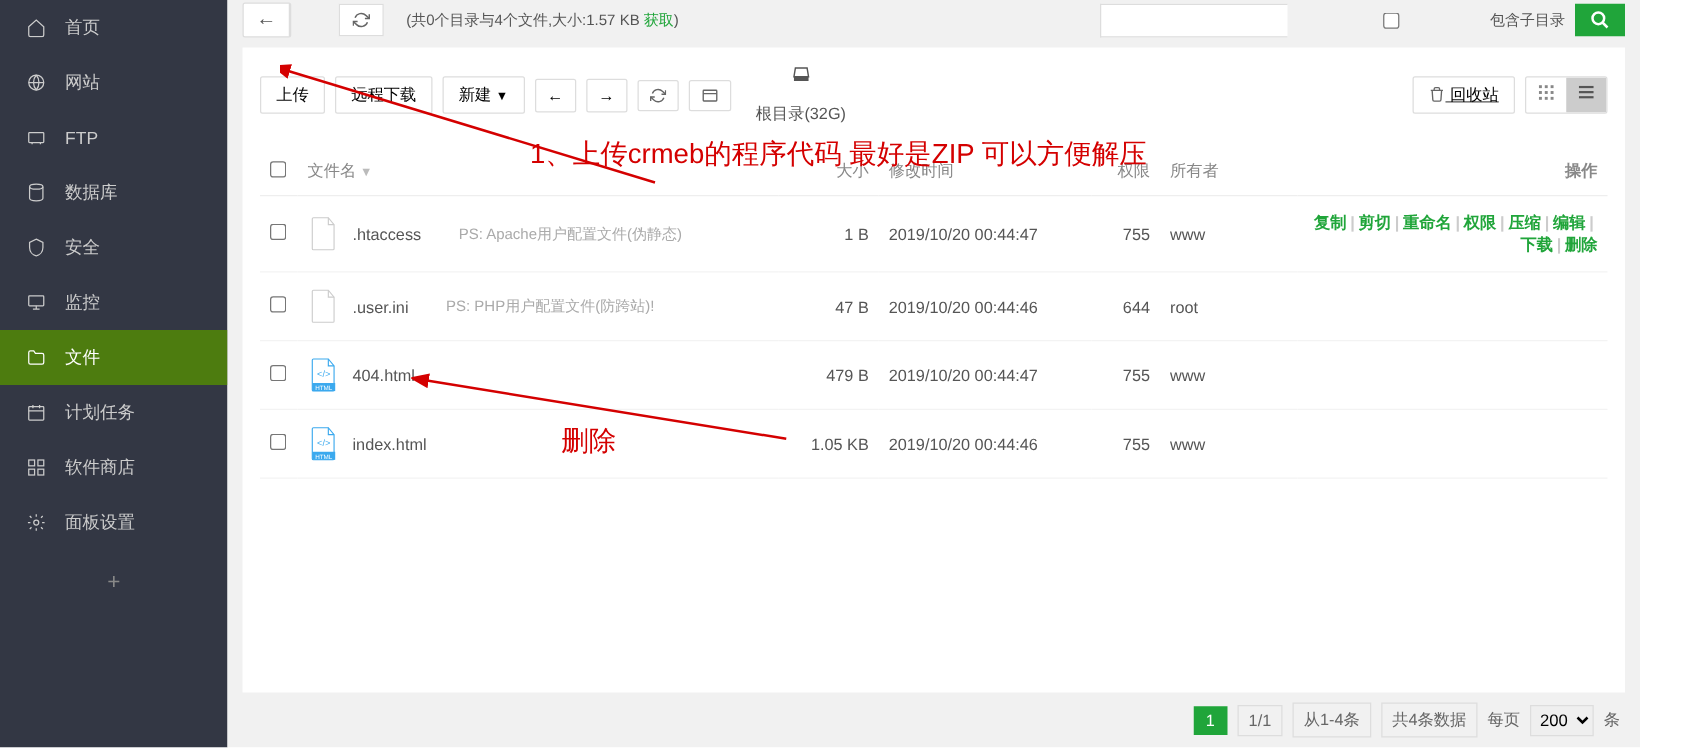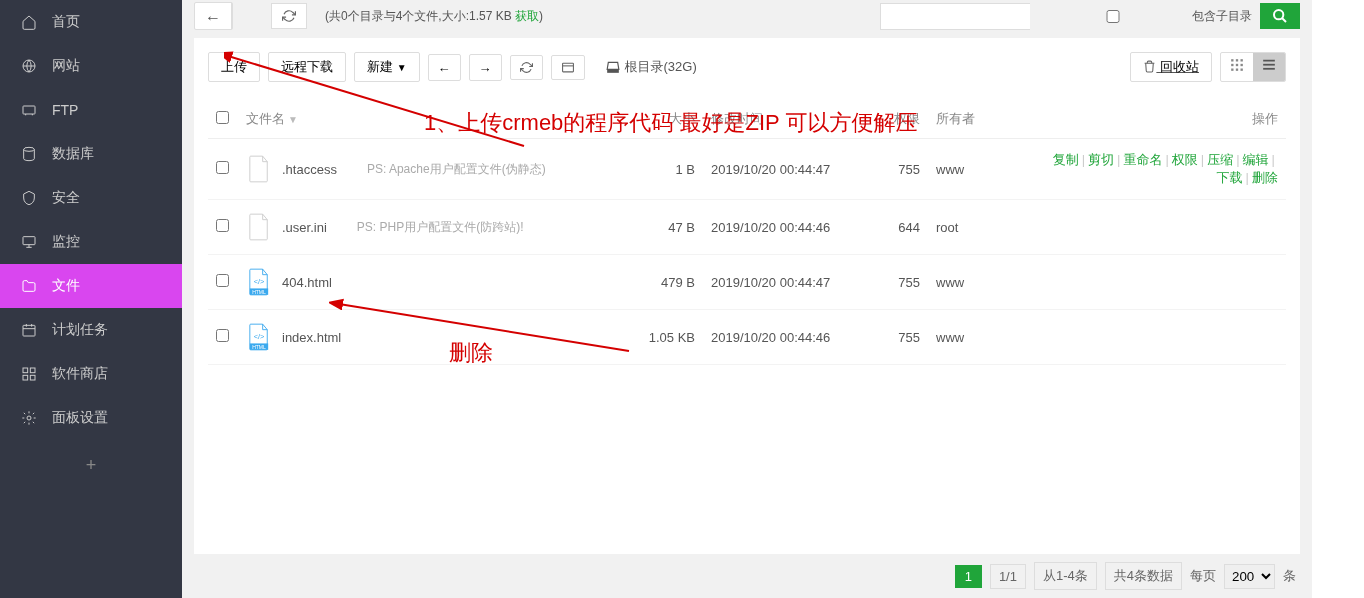--- a/index.html
+++ b/index.html
@@ -1,55 +1,55 @@
 <!DOCTYPE html>
 <html><head>
   <meta charset="utf-8">
   <style>
     * { margin: 0; padding: 0; box-sizing: border-box; }
     body { font-family: "Microsoft YaHei", Arial, sans-serif; font-size: 13px; color: #555; background: #fff; }
     .container { display: flex; width: 1312px; height: 598px; }
     .sidebar { width: 182px; background: #333744; color: #ccc; flex-shrink: 0; }
     .sidebar-item { display: flex; align-items: center; padding: 13px 20px; cursor: pointer; font-size: 14px; }
-    .sidebar-item.active { background: #d946ef; color: #fff; }
+    .sidebar-item.active { background: #4d7c0f; color: #fff; }
     .sidebar-item .icon { width: 18px; height: 18px; margin-right: 14px; display: inline-flex; align-items: center; justify-content: center; }
     .sidebar-add { text-align: center; padding: 15px; font-size: 18px; color: #888; cursor: pointer; }
     .main { flex: 1; display: flex; flex-direction: column; background: #f1f1f1; padding: 0 12px; overflow: hidden; }
     .topbar { display: flex; align-items: center; padding: 2px 0 8px 0; gap: 8px; }
     .breadcrumb-wrap { display: flex; align-items: center; background: #fff; border: 1px solid #ddd; border-radius: 2px; }
     .back-btn { padding: 4px 10px; border-right: 1px solid #ddd; cursor: pointer; font-size: 16px; }
     .crumb { padding: 4px 14px 4px 10px; position: relative; cursor: pointer; }
     .crumb::after { content: ""; position: absolute; right: -6px; top: 50%; width: 12px; height: 12px; border-top: 1px solid #ddd; border-right: 1px solid #ddd; transform: translateY(-50%) rotate(45deg); background: #fff; }
     .crumb:last-child::after { display: none; }
     .refresh-btn { padding: 5px 10px; border: 1px solid #ddd; background: #fff; cursor: pointer; margin-left: 30px; }
     .summary { margin-left: 10px; font-size: 12px; }
     .summary .get { color: #20a53a; cursor: pointer; }
     .searchbox { margin-left: auto; display: flex; align-items: center; }
     .searchbox input { border: 1px solid #ddd; border-right: none; padding: 5px 8px; width: 150px; font-size: 13px; }
     .subdir { display: flex; align-items: center; gap: 4px; font-size: 12px; margin: 0 8px; }
     .search-go { background: #20a53a; color: #fff; border: none; padding: 5px 12px; cursor: pointer; font-size: 14px; }
     .content { background: #fff; flex: 1; display: flex; flex-direction: column; padding: 14px; position: relative; }
     .toolbar { display: flex; align-items: center; gap: 8px; margin-bottom: 18px; }
     .btn { padding: 5px 12px; border: 1px solid #ddd; background: #fff; cursor: pointer; font-size: 13px; border-radius: 2px; }
     .btn.icononly { padding: 5px 9px; }
-    .diskinfo { margin-left: 12px; display: flex; align-items: center; gap: 4px; }
+    .diskinfo { margin-left: 12px; display: flex; align-items: center; gap: 16px; flex-direction: column; }
     .right-tools { margin-left: auto; display: flex; gap: 8px; text-decoration: underline; }
     .view-toggle { display: flex; border: 1px solid #ddd; border-radius: 2px; overflow: hidden; }
     .view-toggle span { padding: 5px 9px; cursor: pointer; }
     .view-toggle span.active { background: #ccc; }
     table { width: 100%; border-collapse: collapse; }
     thead th { text-align: left; padding: 10px 8px; border-bottom: 1px solid #eee; font-weight: normal; color: #888; font-size: 13px; }
     tbody td { padding: 12px 8px; border-bottom: 1px solid #f3f3f3; }
     .col-check { width: 30px; }
     .col-name { width: 385px; }
     .col-size { width: 80px; text-align: right; }
     .col-time { width: 170px; }
     .col-perm { width: 55px; text-align: right; }
     .col-owner { width: 110px; }
-    .col-action { text-align: right; }
+    .col-action { text-align: right; font-weight: bold; }
     .file-cell { display: flex; align-items: center; gap: 10px; }
     .file-icon { width: 26px; height: 30px; display: flex; align-items: center; justify-content: center; }
     .file-desc { color: #aaa; font-size: 12px; margin-left: 20px; }
     .actions a { color: #20a53a; text-decoration: none; cursor: pointer; }
     .actions .sep { color: #ccc; margin: 0 3px; }
     .sort-arrow { font-size: 10px; color: #bbb; margin-left: 3px; }
     .annot { position: absolute; color: #d40000; font-size: 22px; pointer-events: none; font-family: SimHei, sans-serif; }
     .pagination { display: flex; justify-content: flex-end; align-items: center; gap: 8px; padding: 8px 4px; font-size: 13px; color: #666; }
     .pagination .page-cur { background: #20a53a; color: #fff; padding: 4px 10px; }
     .pagination .page-box { border: 1px solid #ddd; padding: 4px 8px; }

